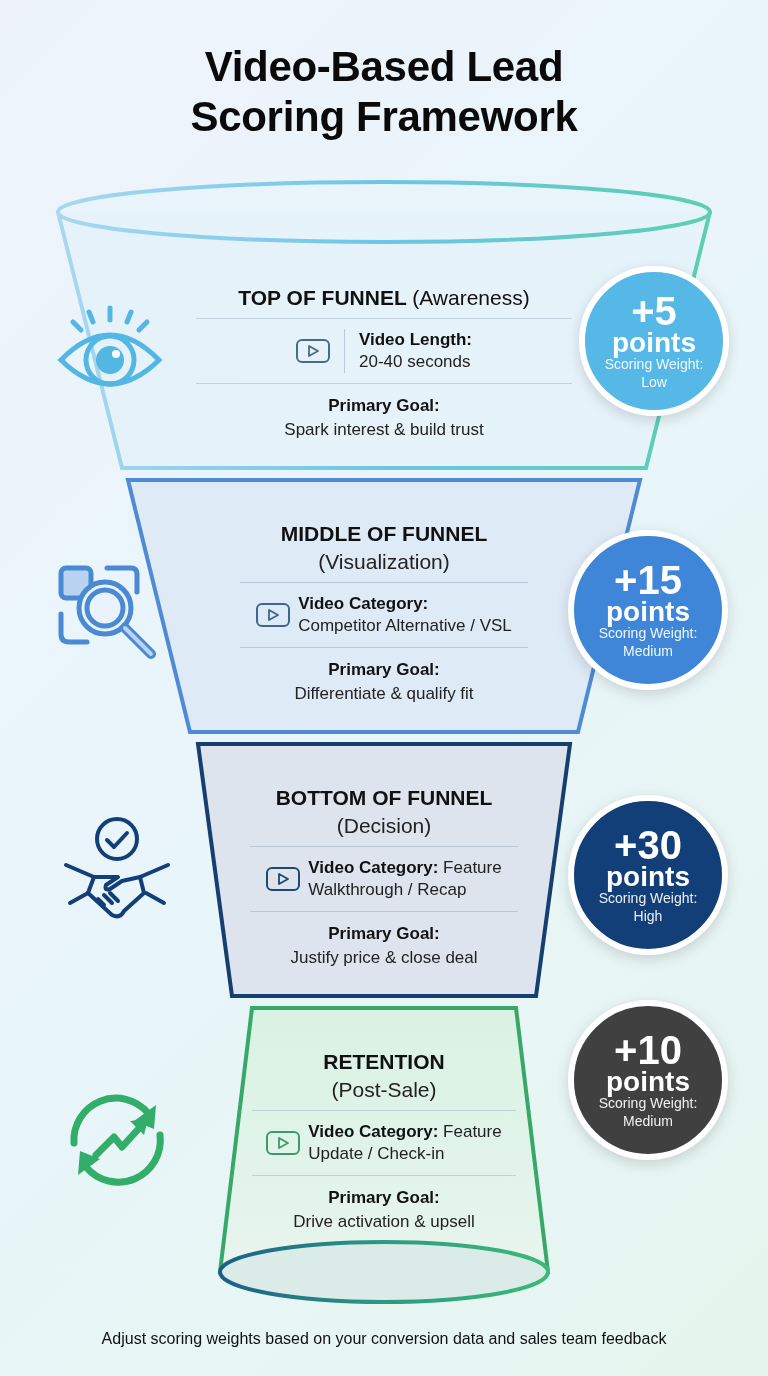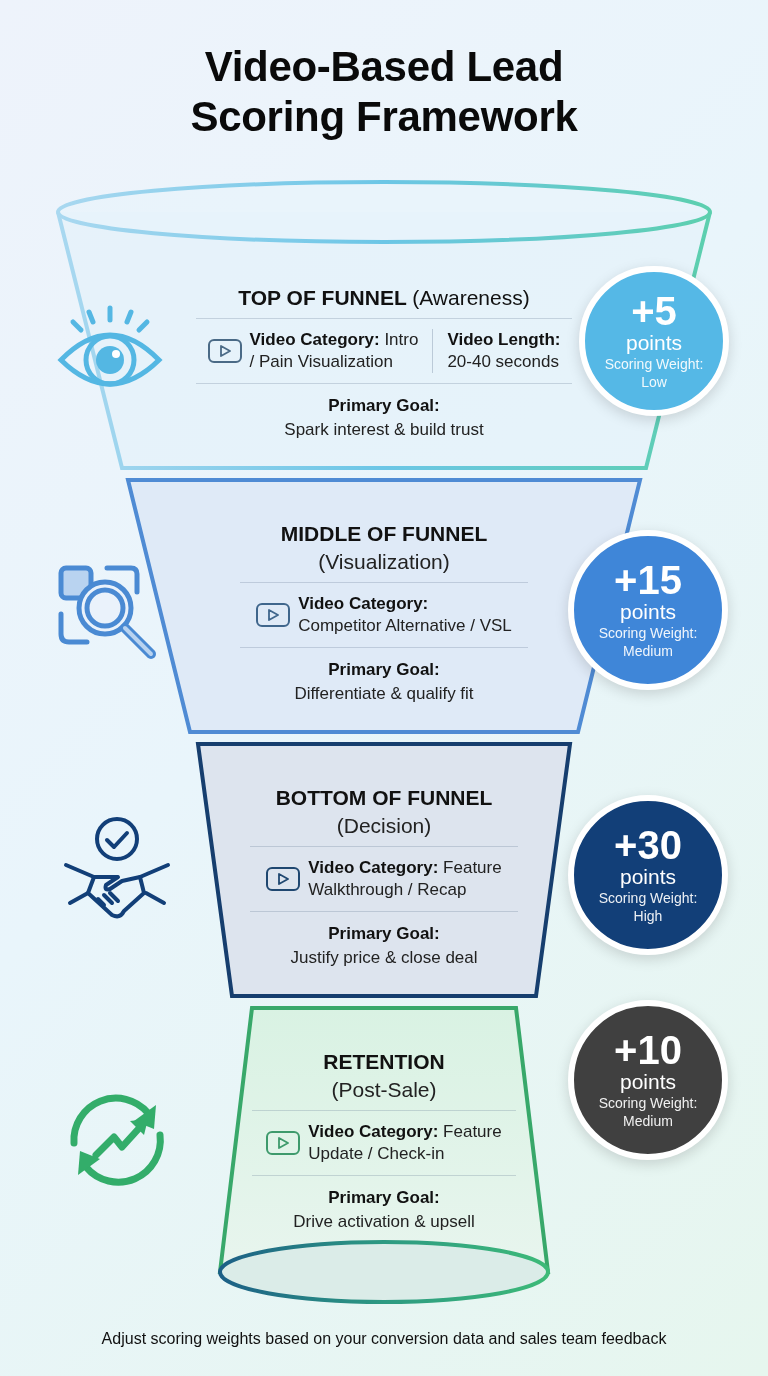--- a/index.html
+++ b/index.html
@@ -14,21 +14,21 @@
   .rule{height:1px;background:rgba(90,110,140,0.25);margin:6px 0;}
   .row{display:flex;align-items:center;justify-content:center;gap:8px;font-size:17px;line-height:22px;color:#222;text-align:left;padding:4px 0;}
   .row b{font-weight:700;color:#111;}
   .play{flex:0 0 auto;width:34px;height:24px;border:2px solid #4a6a86;border-radius:6px;display:flex;align-items:center;justify-content:center;box-sizing:border-box;}
   .play svg{width:12px;height:12px;}
   .vsep{width:1px;align-self:stretch;background:rgba(90,110,140,0.3);margin:0 6px;}
   .goal{font-size:17px;line-height:24px;color:#222;padding-top:4px;}
   .goal b{display:block;font-weight:700;color:#111;}
   .badge{position:absolute;width:150px;height:150px;border-radius:50%;border:6px solid #fff;box-sizing:border-box;box-shadow:0 4px 14px rgba(0,0,0,0.15);display:flex;flex-direction:column;align-items:center;justify-content:center;color:#fff;text-align:center;}
   .badge .pts{font-weight:700;font-size:40px;line-height:40px;}
-  .badge .unit{font-weight:400;font-size:21px;line-height:24px;}
+  .badge .unit{font-weight:700;font-size:28px;line-height:24px;}
   .badge .w{font-size:14px;line-height:18px;opacity:0.92;}
   .icon{position:absolute;}
   .footer{position:absolute;left:0;top:1330px;width:768px;text-align:center;font-size:16px;color:#111;}
 </style>
 </head>
 <body>
 
 <div class="title">
   <div>Video-Based Lead</div>
   <div>Scoring Framework</div>
@@ -115,21 +115,20 @@
 
 <div class="stage" style="left:196px;top:272px;width:376px;">
   <div class="head"><span>TOP OF FUNNEL</span> <span class="sub">(Awareness)</span></div>
   <div class="rule"></div>
   <div class="row">
     <span class="play">
         <svg viewBox="0 0 12 12">
           <polygon points="2,1 11,6 2,11" fill="none" stroke="#4a6a86" stroke-width="1.8" stroke-linejoin="round"></polygon>
         </svg>
       </span>
-    <span><b>Video Category:</b> <span>Intro</span><br><span>/ Pain Visualization</span></span>
     <span class="vsep"></span>
     <span><b>Video Length:</b><br><span>20-40 seconds</span></span>
   </div>
   <div class="rule"></div>
   <div class="goal"><b>Primary Goal:</b><span>Spark interest &amp; build trust</span></div>
 </div>
 
 <div class="stage" style="left:240px;top:508px;width:288px;">
   <div class="head">MIDDLE OF FUNNEL</div>
   <div class="sub2">(Visualization)</div>

